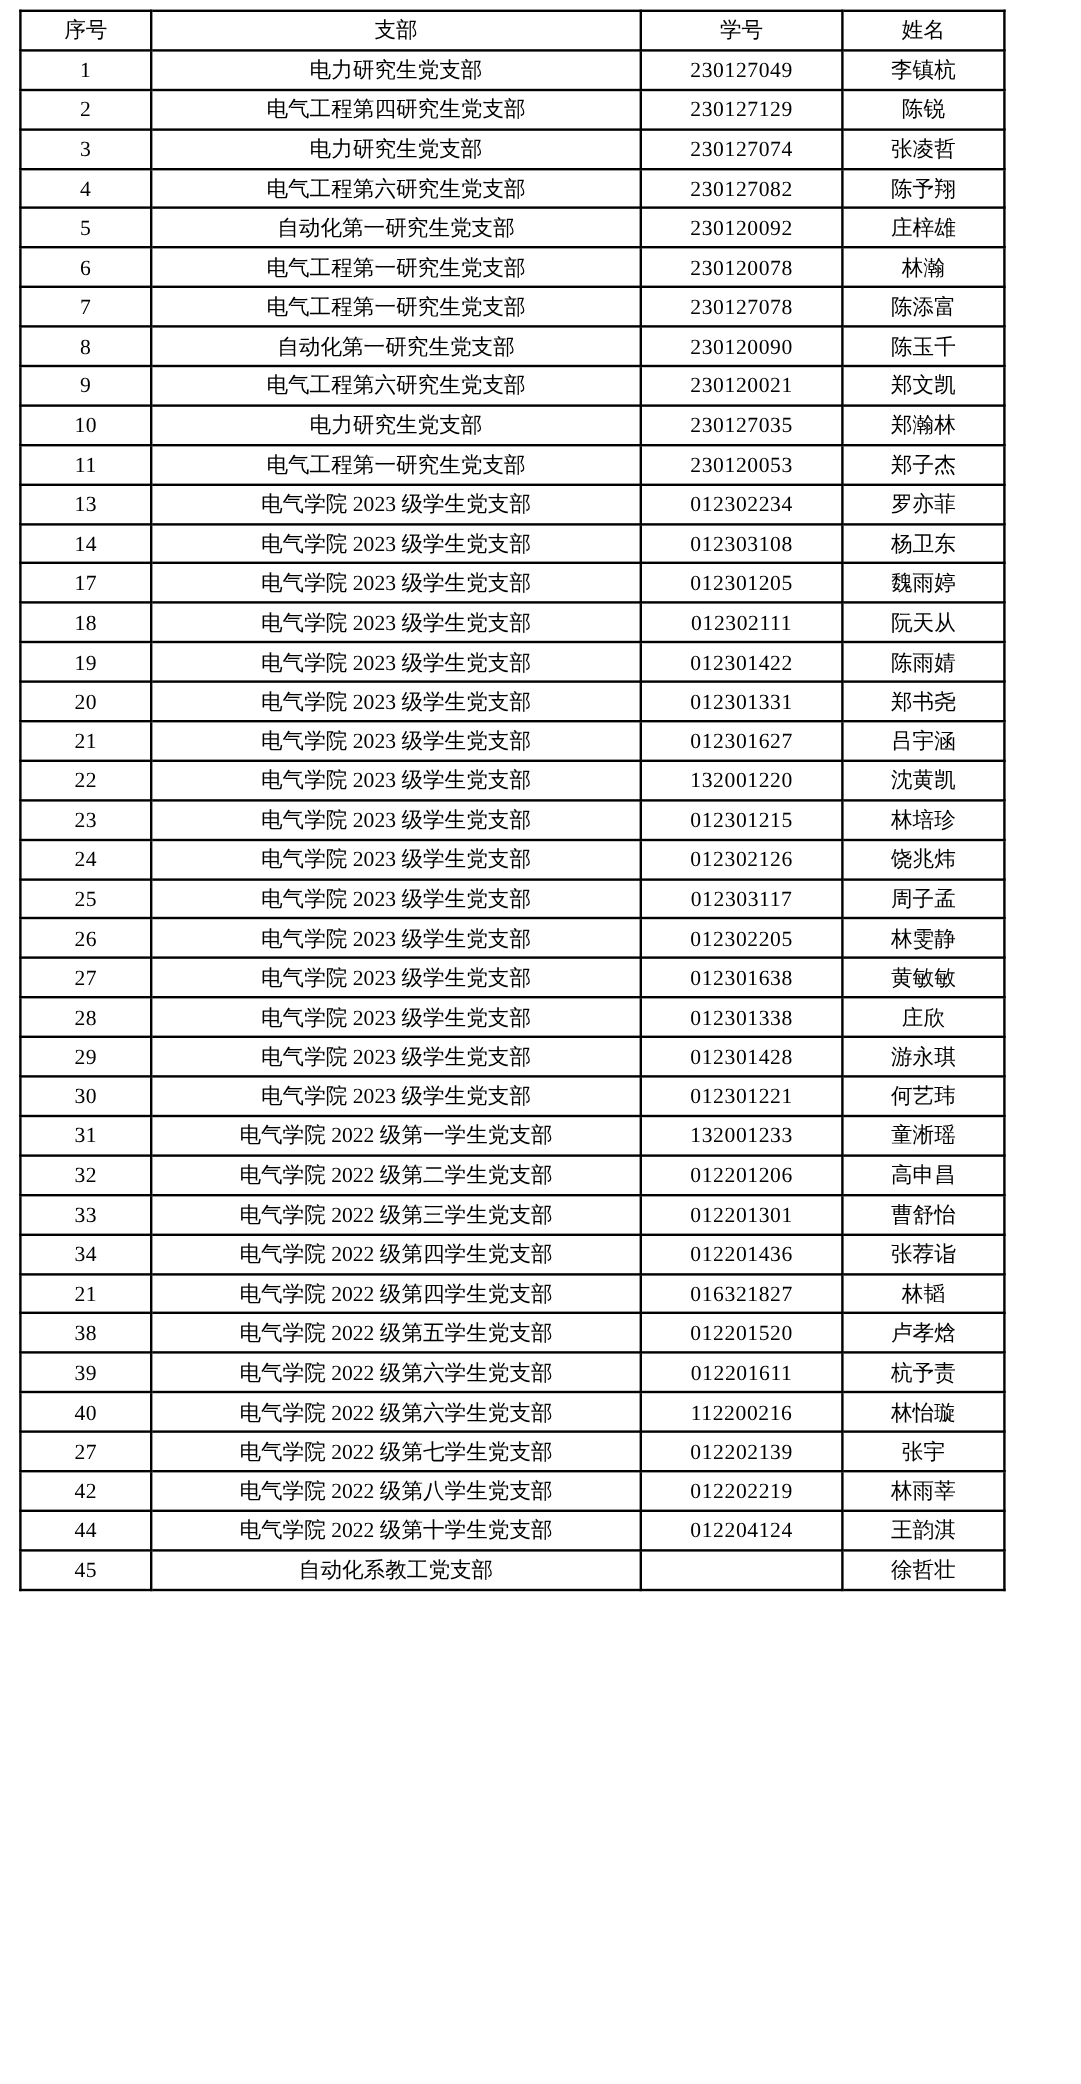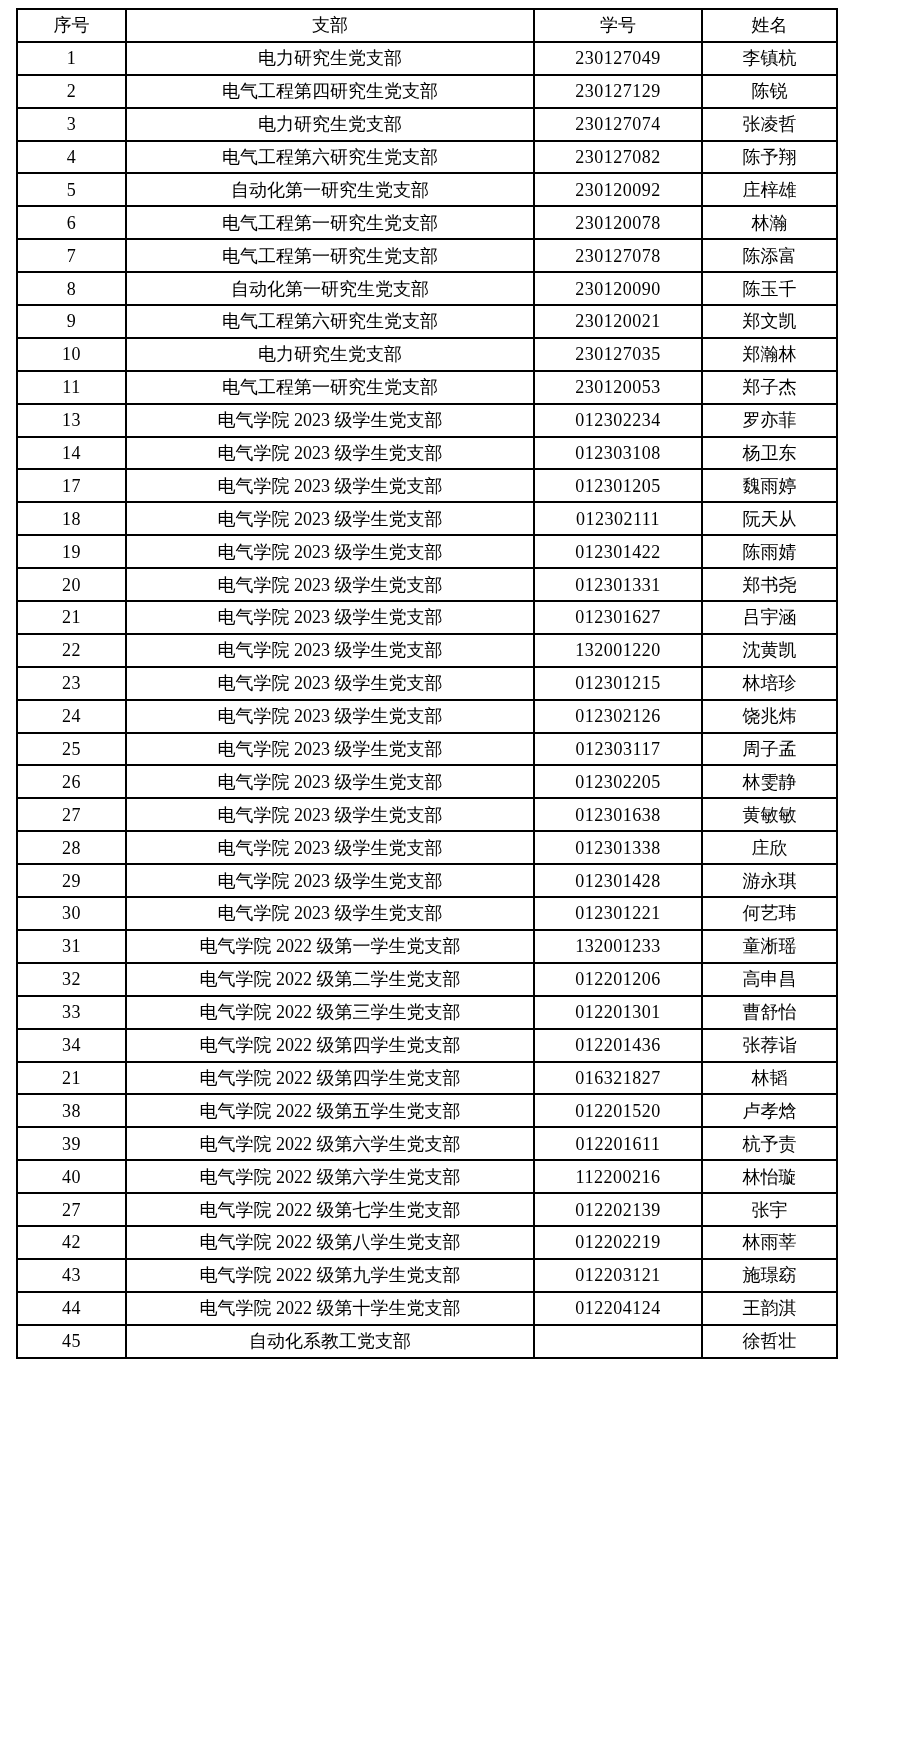--- a/index.html
+++ b/index.html
@@ -279,26 +279,20 @@
         <td class="cell-student-id">012202139</td>
         <td class="cell-name">张宇</td>
       </tr>
       <tr>
         <td class="cell-serial">42</td>
         <td class="cell-branch">电气学院 2022 级第八学生党支部</td>
         <td class="cell-student-id">012202219</td>
         <td class="cell-name">林雨莘</td>
       </tr>
       <tr>
-        <td class="cell-serial">43</td>
-        <td class="cell-branch">电气学院 2022 级第九学生党支部</td>
-        <td class="cell-student-id">012203121</td>
-        <td class="cell-name">施璟窈</td>
-      </tr>
-      <tr>
         <td class="cell-serial">44</td>
         <td class="cell-branch">电气学院 2022 级第十学生党支部</td>
         <td class="cell-student-id">012204124</td>
         <td class="cell-name">王韵淇</td>
       </tr>
       <tr>
         <td class="cell-serial">45</td>
         <td class="cell-branch">自动化系教工党支部</td>
         <td class="cell-student-id"></td>
         <td class="cell-name">徐哲壮</td>

